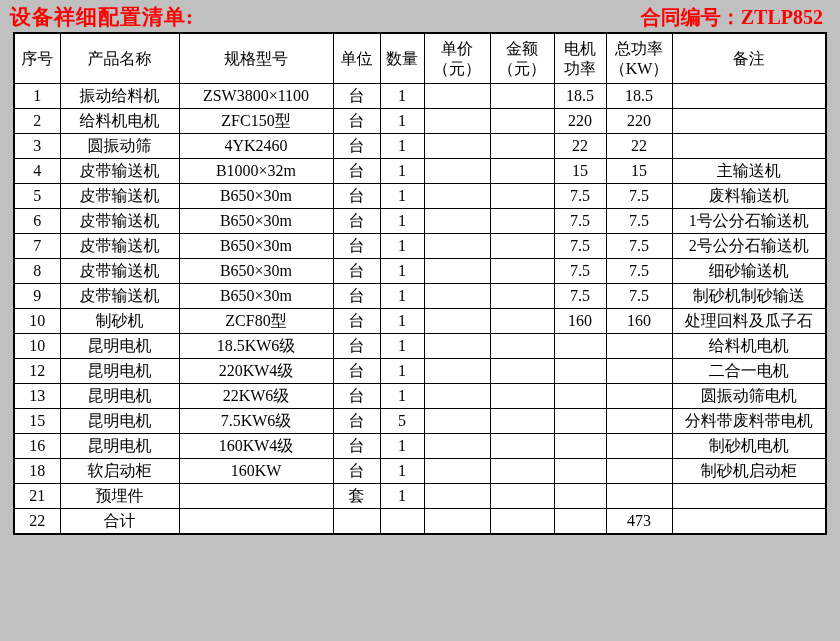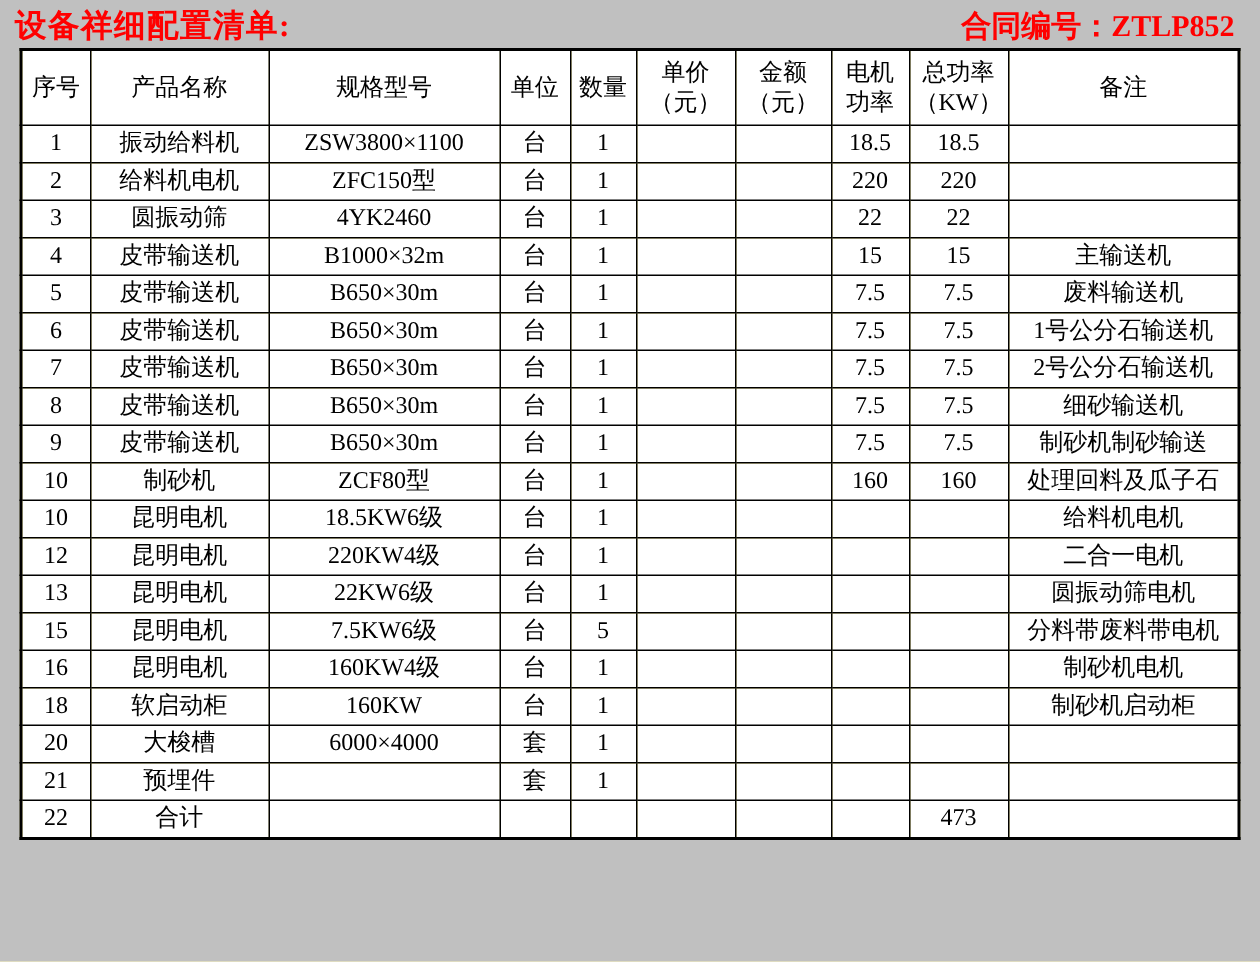--- a/index.html
+++ b/index.html
@@ -308,32 +308,20 @@
         <td>160KW</td>
         <td>台</td>
         <td>1</td>
         <td></td>
         <td></td>
         <td></td>
         <td></td>
         <td>制砂机启动柜</td>
       </tr>
       <tr>
-        <td>20</td>
-        <td>大梭槽</td>
-        <td>6000×4000</td>
-        <td>套</td>
-        <td>1</td>
-        <td></td>
-        <td></td>
-        <td></td>
-        <td></td>
-        <td></td>
-      </tr>
-      <tr>
         <td>21</td>
         <td>预埋件</td>
         <td></td>
         <td>套</td>
         <td>1</td>
         <td></td>
         <td></td>
         <td></td>
         <td></td>
         <td></td>

